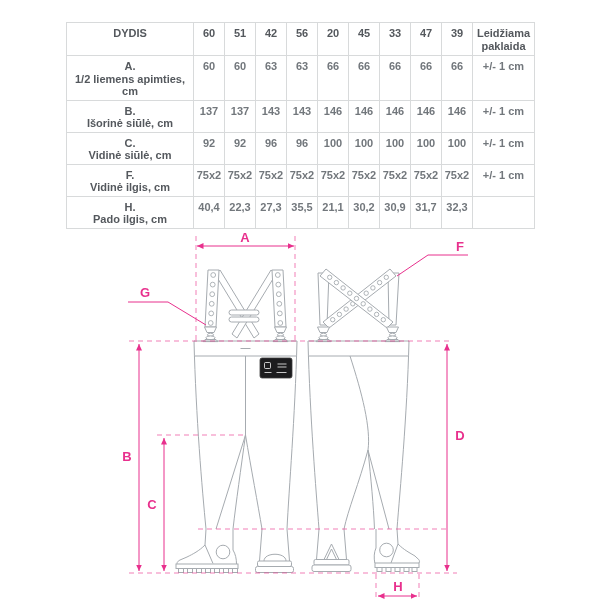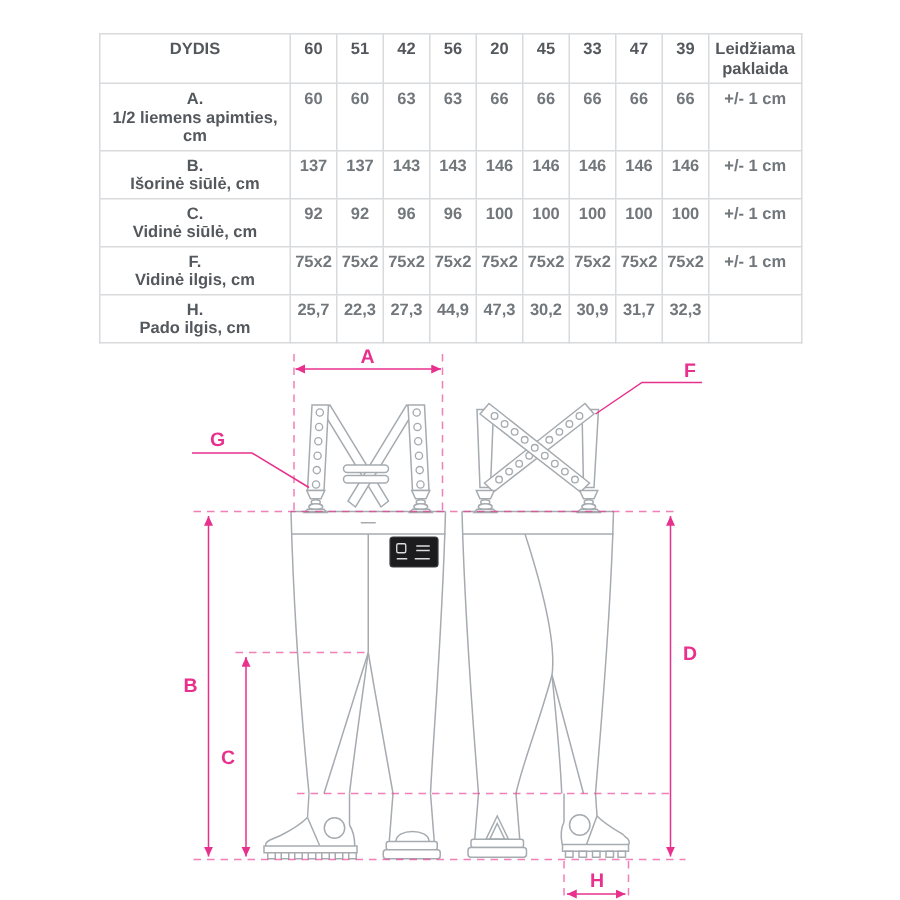--- a/index.html
+++ b/index.html
@@ -127,25 +127,25 @@
       <td class="val">75x2</td>
       <td class="val">75x2</td>
       <td class="val">75x2</td>
       <td class="val">+/- 1 cm</td>
     </tr>
     <tr>
       <td class="row-head">
         <div>H.</div>
         <div>Pado ilgis, cm</div>
       </td>
-      <td class="val">25,7</td>
+      <td class="val">40,4</td>
       <td class="val">22,3</td>
       <td class="val">27,3</td>
-      <td class="val">44,9</td>
-      <td class="val">47,3</td>
+      <td class="val">35,5</td>
+      <td class="val">21,1</td>
       <td class="val">30,2</td>
       <td class="val">30,9</td>
       <td class="val">31,7</td>
       <td class="val">32,3</td>
       <td class="val"></td>
     </tr>
   </tbody>
 </table>
 
 <svg class="diagram" width="600" height="372" viewBox="0 0 600 372">

